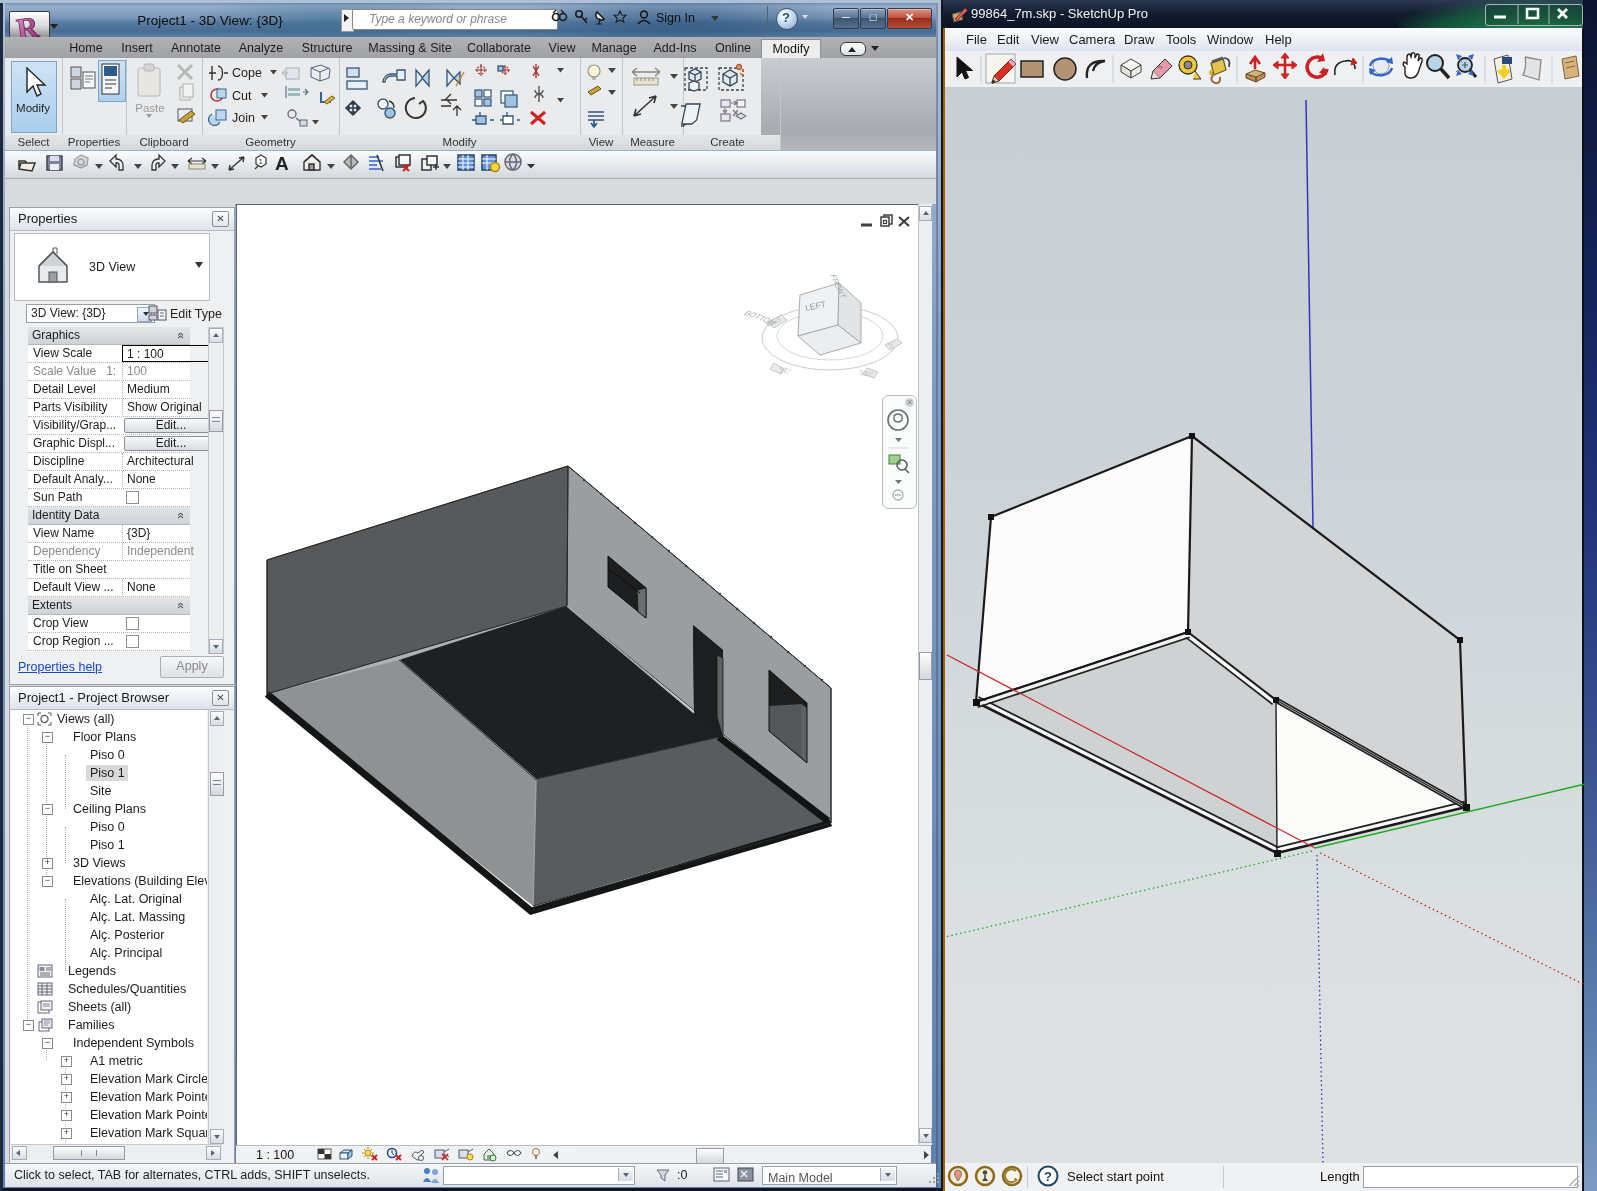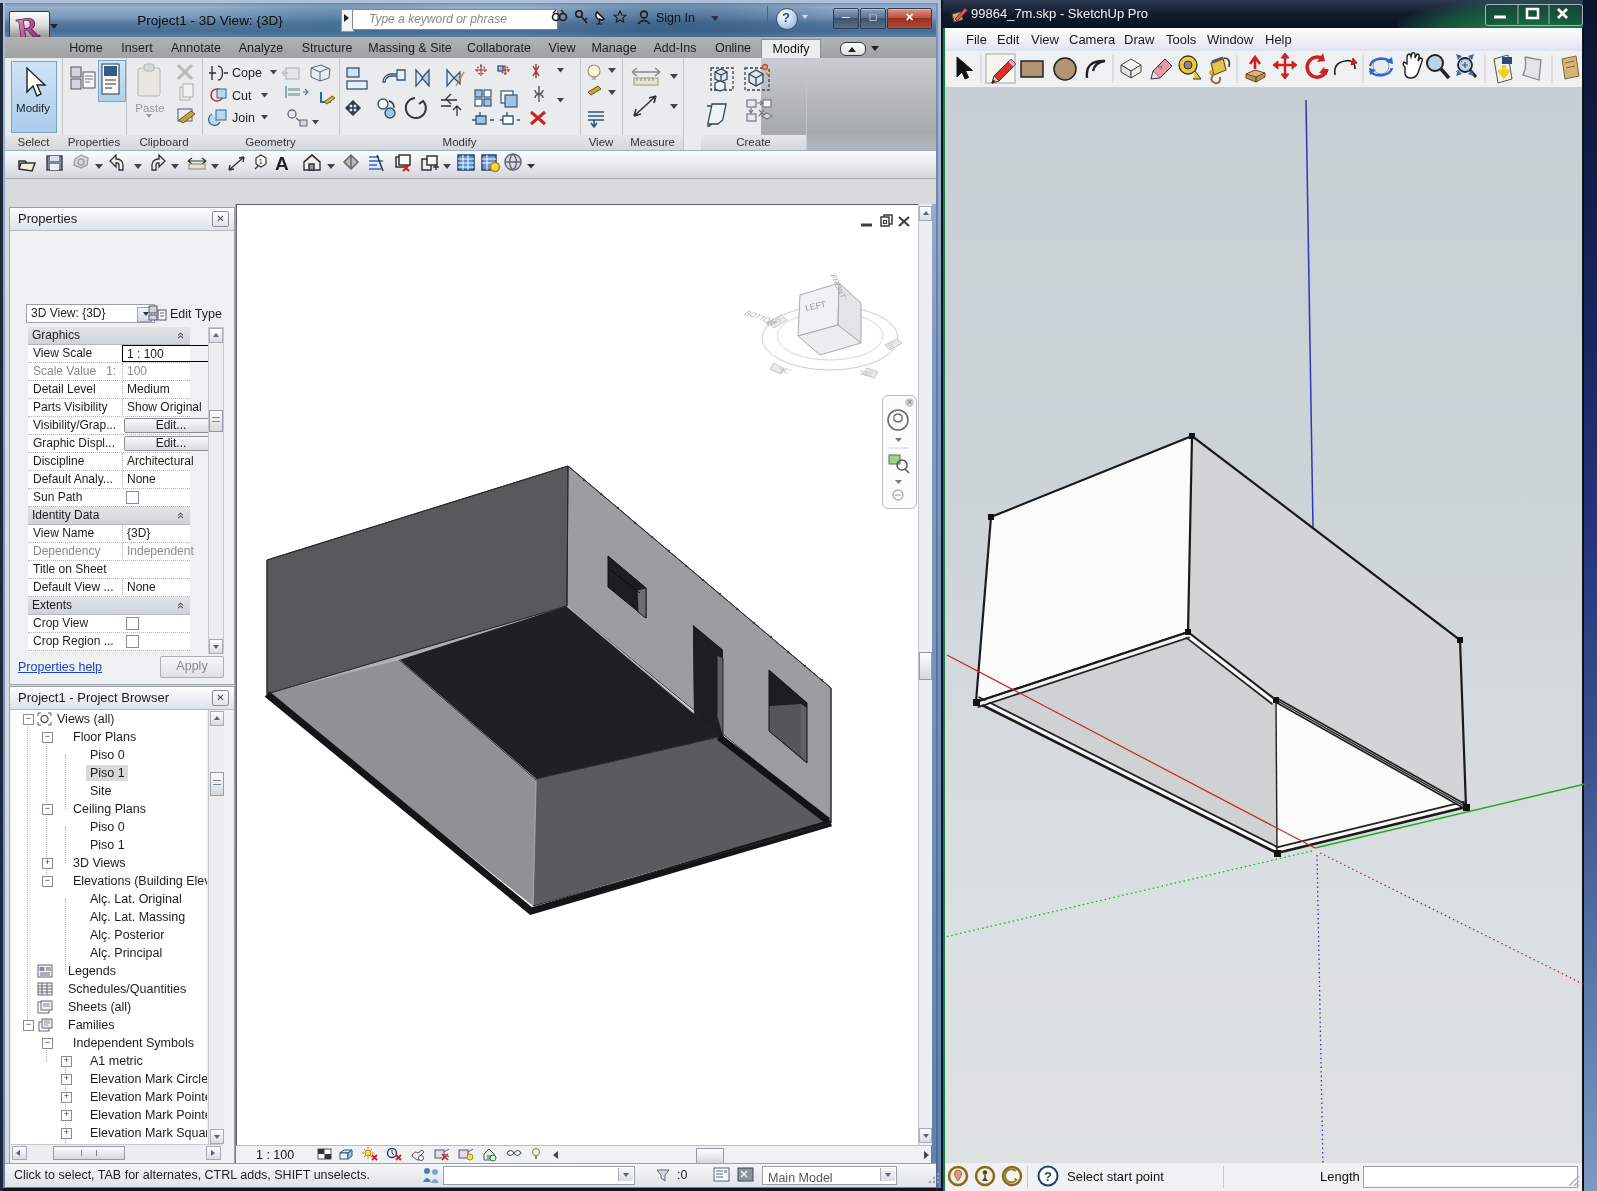--- a/index.html
+++ b/index.html
@@ -66,21 +66,21 @@
   #rv-canvas{left:236px;top:204px;width:682px;height:941px;background:#fff;
      border-top:1px solid #5f6367;border-left:1px solid #5f6367;}
   #rv-vscroll{left:918px;top:204px;width:13px;height:941px;background:#eceef0;border-left:1px solid #c0c3c7;}
   
   #rv-vcb{left:236px;top:1145px;width:695px;height:18px;background:#eff1f3;border-top:1px solid #b9bdc1;}
   
   #rv-status{left:5px;top:1163px;width:931px;height:23px;
      background:linear-gradient(180deg,#f5f7f9,#dfe3e7);border-top:1px solid #9aa0a6;
      font-size:12.5px;color:#222;line-height:22px;}
   
-  #sk{left:943px;top:0;width:576px;height:1191px;background:#15803d;}
+  #sk{left:943px;top:0;width:576px;height:1191px;background:#a16207;}
   #sk-title{left:0;top:0;width:640px;height:28px;overflow:hidden;
      background:linear-gradient(180deg,#2c3a52,#121c2e 50%,#0b1424);}
   #sk-green{left:455px;top:0;width:190px;height:28px;
      background:radial-gradient(ellipse at 72% 130%,#2fb565cc,#1da35466 55%,#0000 78%);}
   #sk-titletext{left:28px;top:6px;font-size:13px;color:#f2f2f2;}
   #sk-menu{left:2px;top:28px;width:637px;height:23px;
      background:linear-gradient(180deg,#fdfdfe,#e8ecf4 70%,#dde3ef);
      border-bottom:1px solid #b8bdc6;font-size:13px;color:#1a1a1a;}
   #sk-menu span{position:absolute;top:4px;}
   #sk-toolbar{left:2px;top:51px;width:637px;height:36px;background:#eff0f1;border-bottom:1px solid #c7cacd;}
@@ -326,21 +326,21 @@
     <svg class="abs" style="left:4px;top:6px" width="54" height="64">
       <path d="M6 8 h28 m-28 0 l5 -4 m-5 4 l5 4 m23 -4 l-5 -4 m5 4 l-5 4" stroke="#888" stroke-width="1.4" fill="none"></path>
       <rect x="8" y="14" width="24" height="7" fill="#e8e3cf" stroke="#998"></rect>
         <path d="M11 14 v3 m4 -3 v3 m4 -3 v3 m4 -3 v3 m4 -3 v3" stroke="#887"></path>
       <path d="M44 10 l4 5 4 -5z" fill="#444"></path>
       <path d="M8 52 L30 32 m-22 20 l2 -7 m-2 7 l7 -2 m15 -18 l-7 2 m7 -2 l-2 7" stroke="#333" stroke-width="1.6" fill="none"></path>
       <path d="M44 40 l4 5 4 -5z" fill="#444"></path>
     </svg>
   </div>
 
-  <div class="panel" style="left:696px;width:75px;padding-left:30px;">
+  <div class="panel" style="left:670px;width:75px;padding-left:30px;">
       <div class="lab">Create</div>
     <svg class="abs" style="left:6px;top:4px" width="66" height="68">
       <g stroke="#345" stroke-width="1.3">
         <path d="M4 6 h22 v22 h-22 z" fill="none" stroke-dasharray="3 2"></path>
         <path d="M8 10 l6 -3 6 3 v7 l-6 3 -6 -3 z" fill="#dfe8f0"></path>
           <path d="M8 10 l6 3 6 -3 M14 13 v7" fill="none"></path>
         <path d="M8 21 l5 -2 5 2 v6 l-5 2 -5 -2 z" fill="#eef3f8"></path>
         <g transform="translate(34,0)">
             <path d="M4 6 h24 v22 h-24 z" fill="none" stroke-dasharray="3 2"></path>
         <path d="M8 12 l7 -4 7 4 v8 l-7 4 -7 -4 z" fill="#dfe8f0"></path>
@@ -439,20 +439,30 @@
         </g>
   <path d="M514 13 l4 4.5 4 -4.5z" fill="#333" stroke="none"></path>
  </g>
 </svg>
 </div>
 <div class="abs" id="rv-strip"></div>
 <div class="abs" id="rv-left">
 
  <div class="pal" style="top:3px;height:476px;">
   <div class="palhdr">Properties<span class="palx">✕</span></div>
+  <div class="abs" style="left:4px;top:25px;width:194px;height:66px;background:#fff;border:1px solid #b7bcc2;">
+    <svg class="abs" style="left:14px;top:6px" width="48" height="52">
+      <path d="M10 26 L24 12 L38 26 v16 h-28 z" fill="#e8eaec" stroke="#555" stroke-width="1.5"></path>
+      <path d="M10 26 L24 12 L38 26" fill="#d0d3d6" stroke="#555" stroke-width="1.5"></path>
+      <path d="M24 12 L24 8 l4 0 0 6" fill="none" stroke="#555"></path>
+      <rect x="20" y="32" width="8" height="10" fill="#9aa0a6" stroke="#555"></rect>
+    </svg>
+    <div class="abs" style="left:74px;top:26px;font-size:12.5px;color:#222;">3D View</div>
+    <div class="abs" style="right:6px;top:28px;width:0;height:0;border-left:4.5px solid transparent;border-right:4.5px solid transparent;border-top:6px solid #333;"></div>
+  </div>
   <div class="abs" style="left:4px;top:96px;width:127px;height:17px;background:#fff;border:1px solid #9aa0a8;font-size:12px;color:#222;line-height:16px;margin-left:12px;">
     <span style="padding-left:4px">3D View: {3D}</span>
     <div class="abs" style="right:2px;top:2px;width:13px;height:13px;background:linear-gradient(180deg,#f2f6fa,#cfdceb);border:1px solid #8fa8c4;"></div>
     <div class="abs" style="right:5px;top:7px;width:0;height:0;border-left:3.5px solid transparent;border-right:3.5px solid transparent;border-top:4.5px solid #234;"></div>
   </div>
   <svg class="abs" style="left:138px;top:96px" width="20" height="18">
         <rect x="1" y="2" width="8" height="7" fill="#cdd3da" stroke="#556"></rect>
         <rect x="1" y="11" width="8" height="5" fill="#cdd3da" stroke="#556"></rect>
         <rect x="10" y="6" width="8" height="10" fill="#f6f8fa" stroke="#556"></rect>
         <path d="M12 9 h4 M12 12 h4" stroke="#667" stroke-width="1"></path>

